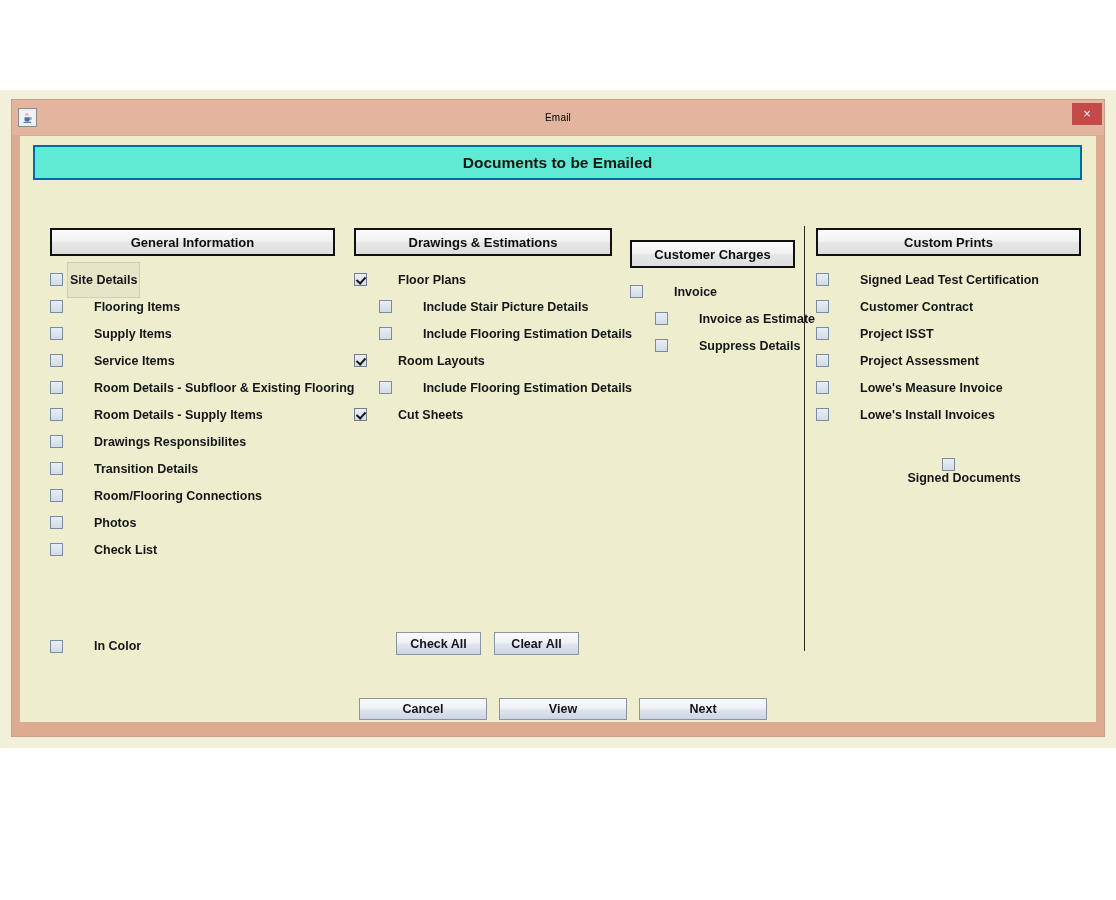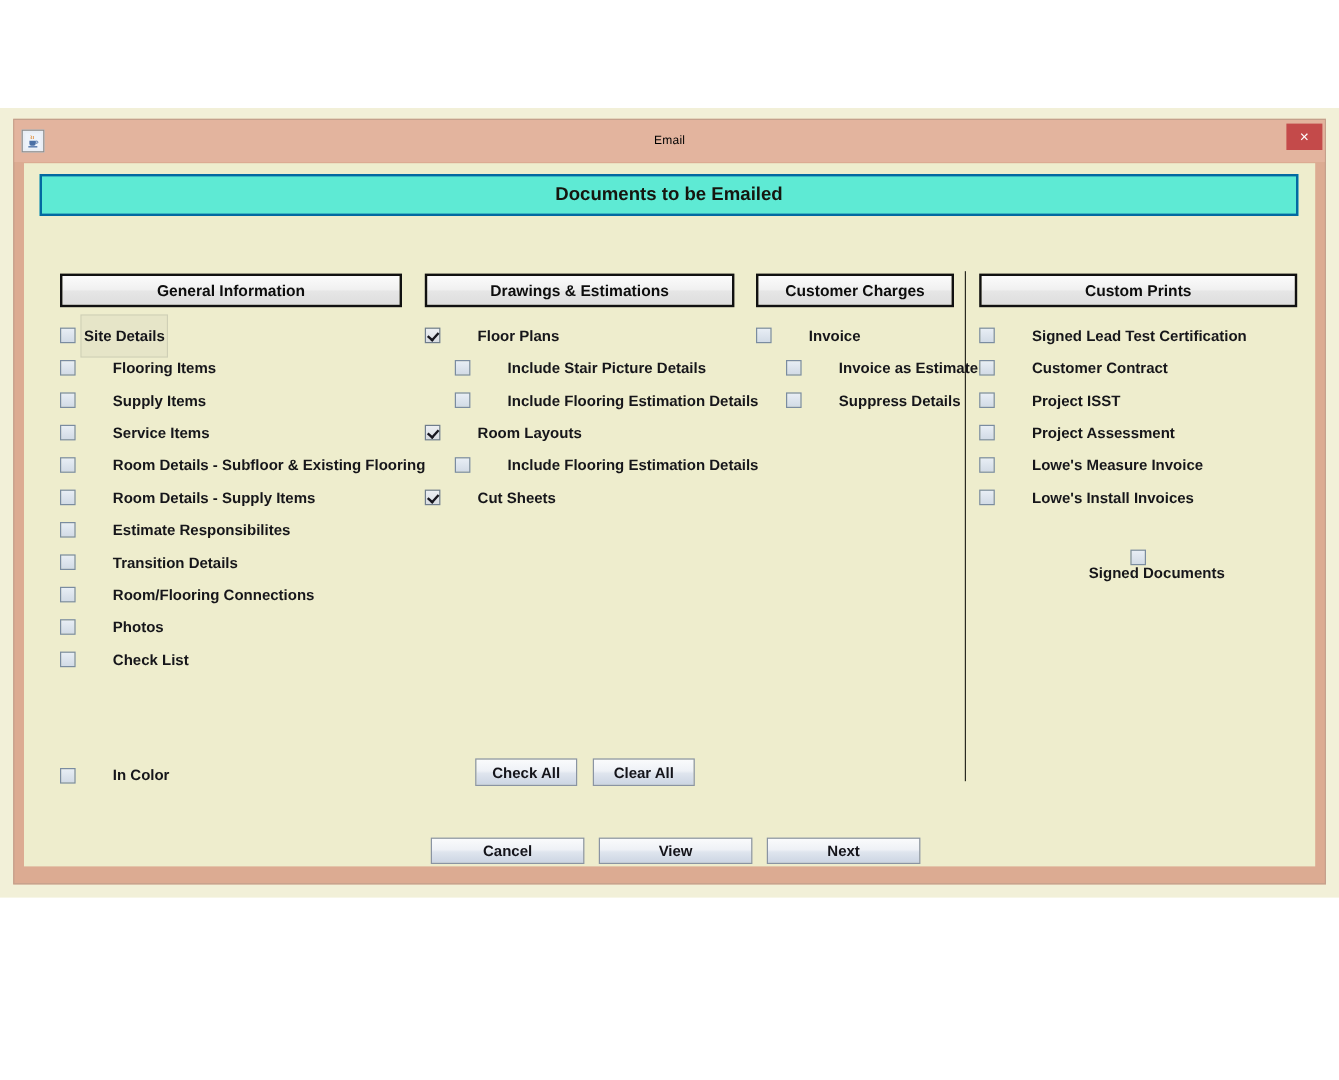--- a/index.html
+++ b/index.html
@@ -110,21 +110,21 @@
     color: #16160f;
   }
 
   
   .col {
     position: absolute;
     top: 92px;
   }
   #col-general   { left: 30px;  width: 285px; }
   #col-drawings  { left: 334px; width: 258px; }
-  #col-charges   { left: 610px; width: 165px; }
+  #col-charges   { left: 610px; width: 165px; margin-top: 12px; }
   #col-prints    { left: 796px; width: 265px; }
 
   .col-header {
     height: 28px;
     background: linear-gradient(to bottom, #fbfbfb 0%, #f0f0f0 48%, #e6e6e6 52%, #dedede 100%);
     border: 2px solid #111111;
     box-sizing: border-box;
     display: flex;
     align-items: center;
     justify-content: center;
@@ -290,21 +290,21 @@
         <div class="cb-row">
           <span class="cb-box"></span>
           <span class="cb-label">Room Details - Subfloor &amp; Existing Flooring</span>
         </div>
         <div class="cb-row">
           <span class="cb-box"></span>
           <span class="cb-label">Room Details - Supply Items</span>
         </div>
         <div class="cb-row">
           <span class="cb-box"></span>
-          <span class="cb-label">Estimate Responsibilites</span>
+          <span class="cb-label">Drawings Responsibilites</span>
         </div>
         <div class="cb-row">
           <span class="cb-box"></span>
           <span class="cb-label">Transition Details</span>
         </div>
         <div class="cb-row">
           <span class="cb-box"></span>
           <span class="cb-label">Room/Flooring Connections</span>
         </div>
         <div class="cb-row">

